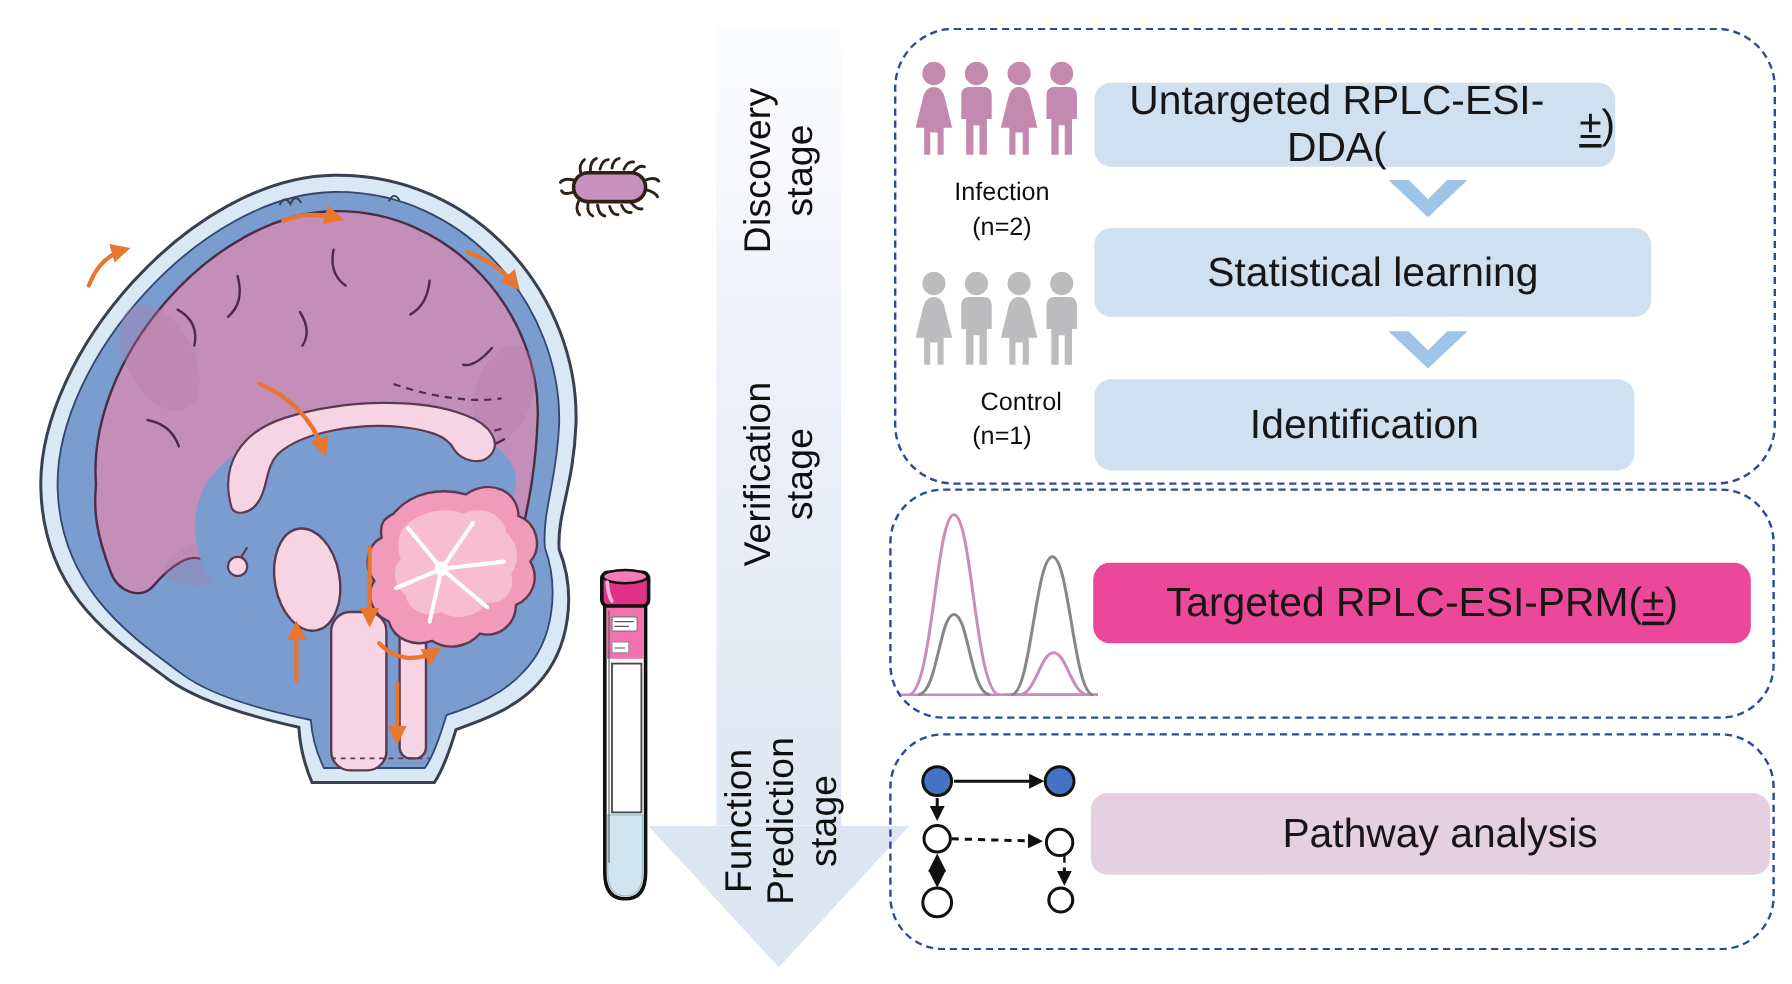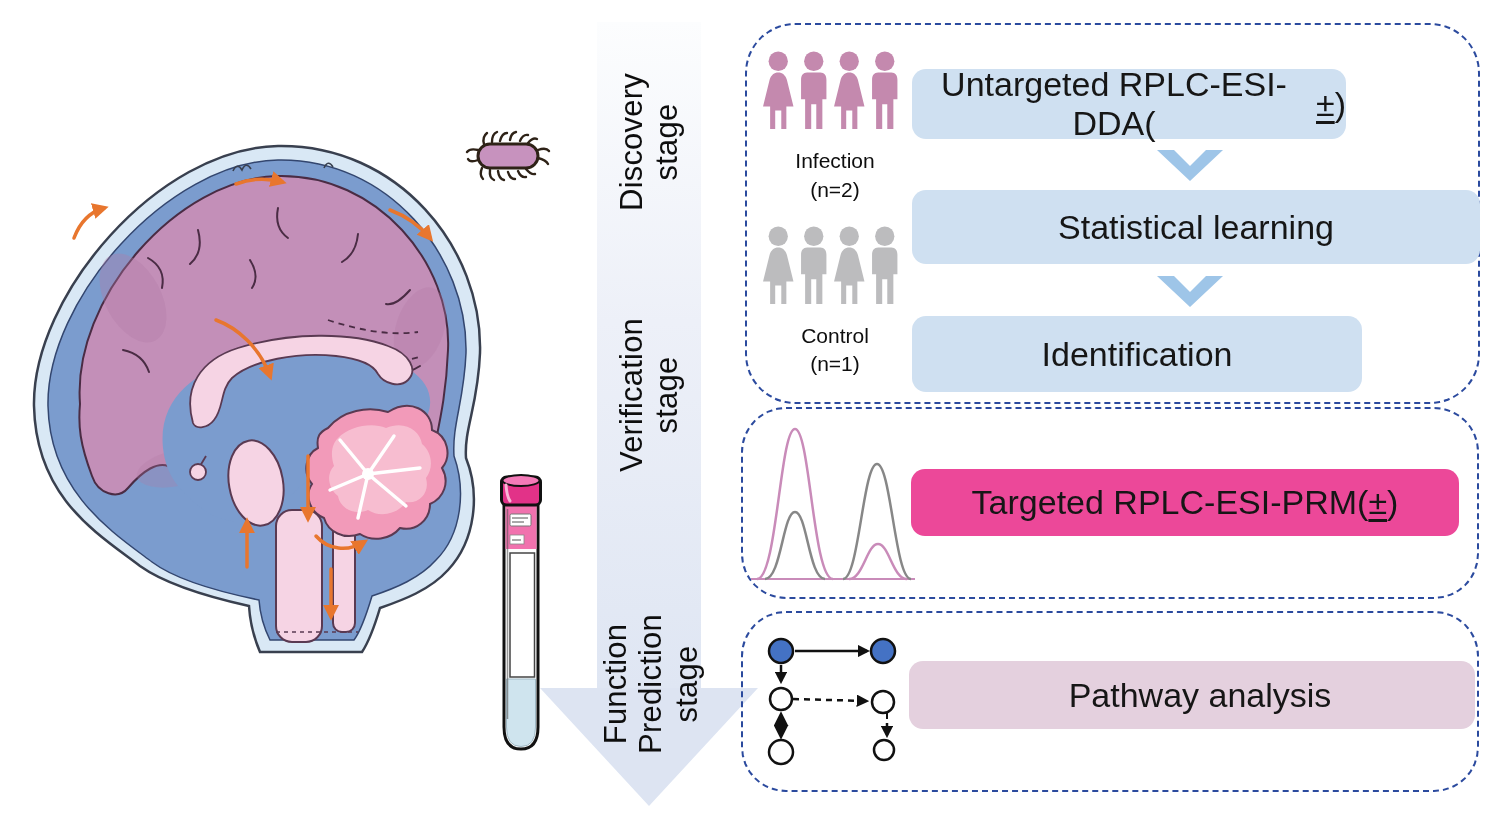--- a/index.html
+++ b/index.html
@@ -26,34 +26,34 @@
   #panel-function{left:741px;top:611px;width:734px;height:177px;border-radius:45px;}
 
   .step{position:absolute;display:flex;align-items:center;justify-content:center;
         font-size:34px;color:#161616;border-radius:14px;text-align:center;}
   .step .pm{text-decoration:underline;text-underline-offset:5px;}
   .step-blue{background:#cfe0f1;}
   .step-pink{background:#ec4899;}
   .step-purple{background:#e4d0de;padding-left:16px;}
 
   #step-untargeted{left:165px;top:44px;width:434px;height:70px;}
-  #step-statistical{left:165px;top:165px;width:568px;height:74px;}
+  #step-statistical{left:165px;top:165px;width:464px;height:74px;}
   #step-identification{left:165px;top:291px;width:450px;height:76px;}
   #chevron-1{position:absolute;left:409px;top:124px;}
   #chevron-2{position:absolute;left:409px;top:250px;}
 
   .people-row{position:absolute;}
   .people-pink{fill:#c489ae;}
   .people-gray{fill:#bcbcbe;}
   #infection-people{left:14px;top:26px;}
   #control-people{left:14px;top:201px;}
   .group-label{position:absolute;left:0;width:176px;text-align:center;font-size:21px;line-height:1.15;}
   #infection-label{top:124px;}
   #infection-count{top:153px;}
-  #control-label{top:299px;}
+  #control-label{top:299px;margin-left:16px;}
   #control-count{top:327px;}
 
   #peaks-icon{position:absolute;left:4px;top:5px;}
   #step-targeted{left:168px;top:60px;width:548px;height:67px;}
 
   #pathway-icon{position:absolute;left:6px;top:12px;}
   #step-pathway{left:166px;top:48px;width:550px;height:68px;}
 
   #brain-illustration{position:absolute;left:28px;top:138px;}
   #bacteria{position:absolute;left:462px;top:124px;}

